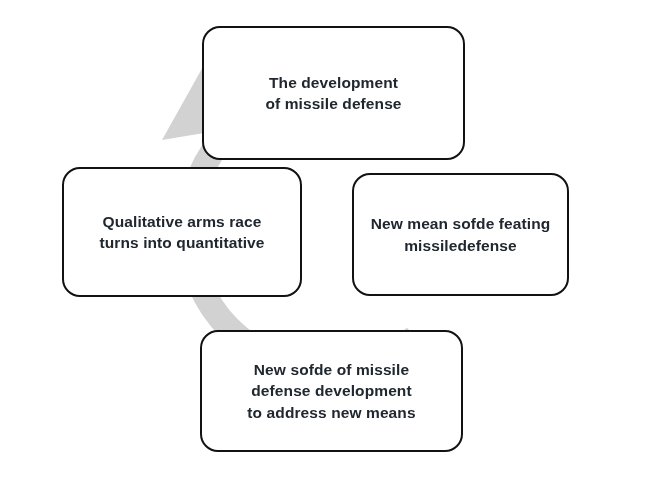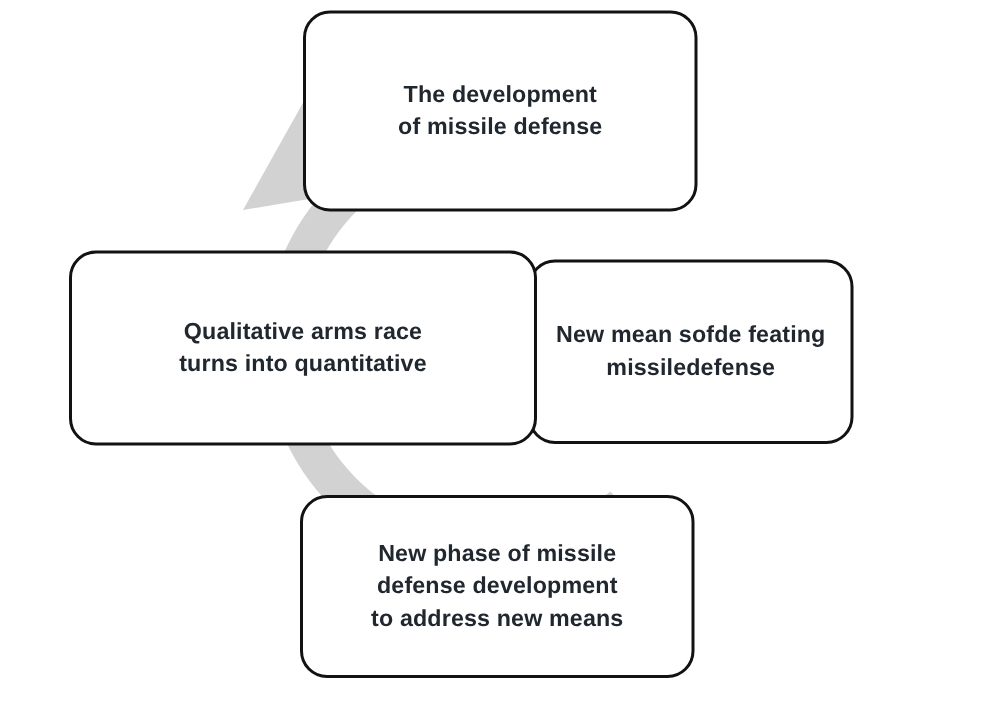--- a/index.html
+++ b/index.html
@@ -43,40 +43,40 @@
     font-family: "Liberation Sans", sans-serif;
     font-weight: bold;
     font-size: 15.5px;
     line-height: 1.38;
     letter-spacing: 0.1px;
     white-space: pre-line;
     padding: 0 10px;
   }
   #node-top {
     left: 202px;
-    top: 7px;
+    top: 26px;
     width: 263px;
     height: 134px;
   }
   #node-right {
     left: 352px;
     top: 173px;
     width: 217px;
     height: 123px;
   }
   #node-bottom {
     left: 200px;
     top: 330px;
     width: 263px;
     height: 122px;
   }
   #node-left {
-    left: 46px;
+    left: 62px;
     top: 167px;
-    width: 312px;
+    width: 240px;
     height: 130px;
   }
 </style>
 </head>
 <body>
 
 <div id="canvas">
 
   <svg id="ring-layer" viewBox="0 0 660 481" width="660" height="481" xmlns="http://www.w3.org/2000/svg">
 
@@ -103,21 +103,21 @@
     <span class="node-label">The development
 of missile defense</span>
   </div>
 
   <div class="node" id="node-right">
     <span class="node-label">New mean sofde feating
 missiledefense</span>
   </div>
 
   <div class="node" id="node-bottom">
-    <span class="node-label">New phase of missile
+    <span class="node-label">New sofde of missile
 defense development
 to address new means</span>
   </div>
 
   <div class="node" id="node-left">
     <span class="node-label">Qualitative arms race
 turns into quantitative</span>
   </div>
 
 </div>

